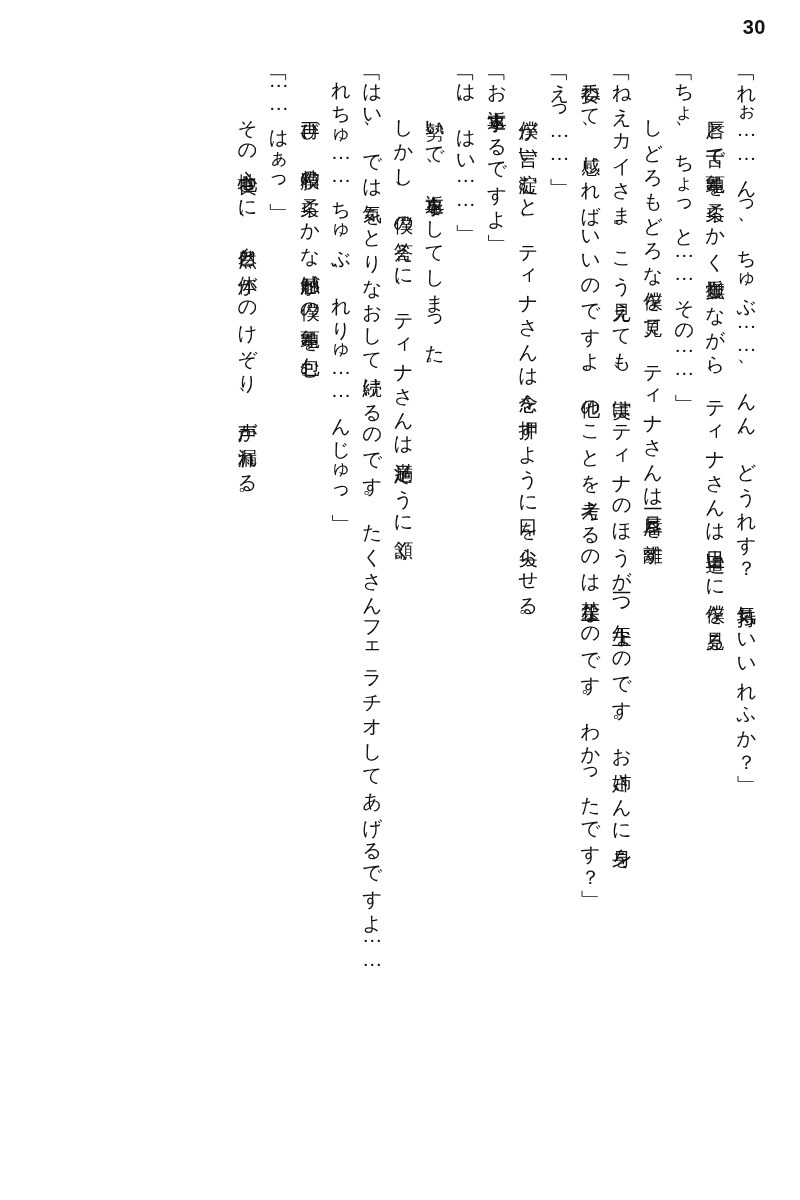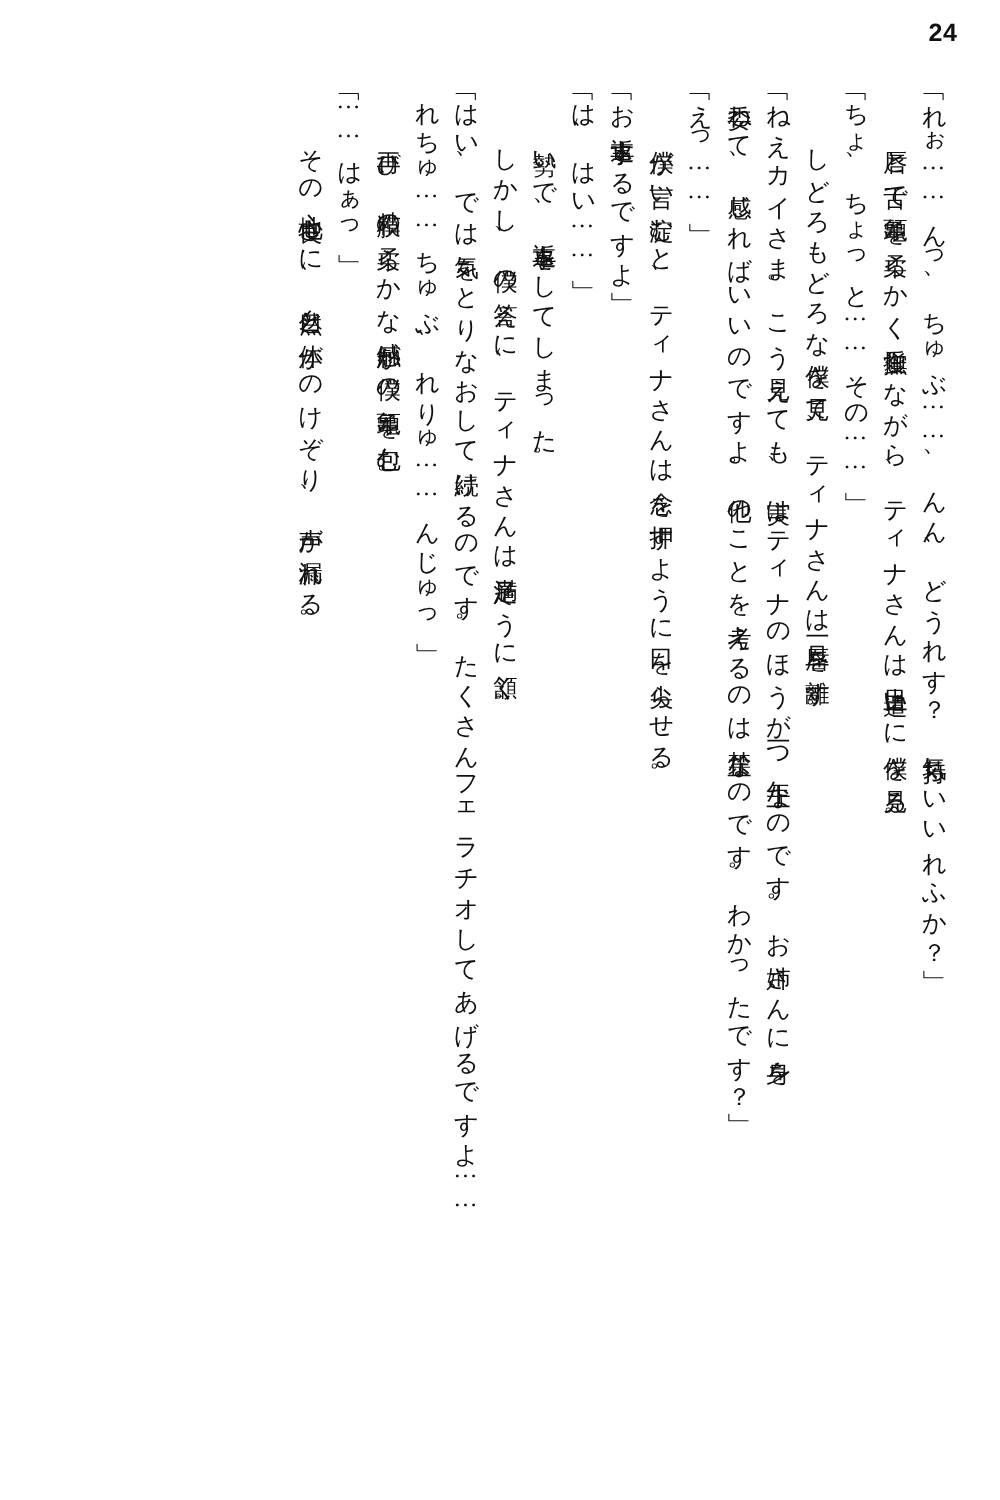--- a/index.html
+++ b/index.html
@@ -61,21 +61,21 @@
   
   .col.indent {
     padding-top: 16px;
   }
 </style>
 </head>
 <body>
 
 <div class="page">
 
-  <div class="page-number">24</div>
+  <div class="page-number">30</div>
 
   <div class="text-body">
     <div class="col">「れぉ……んっ、ちゅぶ……、んん、どうれす？　気持ちいいれふか？」</div>
     <div class="col indent">　唇と舌で亀頭を柔らかく愛撫しながら、ティナさんは上目遣いに僕を見る。</div>
     <div class="col">「ちょ、ちょっと……その……」</div>
     <div class="col indent">　しどろもどろな僕を見て、ティナさんは一旦唇を離す。</div>
     <div class="col">「ねえカイさま。こう見えても、実はティナのほうが一つ年上なのです。お姉さんに身を</div>
     <div class="col">委ねて、感じればいいのですよ。他のことを考えるのは禁止なのです。わかったです？」</div>
     <div class="col">「えっ……」</div>
     <div class="col indent">　僕が言い淀むと、ティナさんは念を押すように口を尖らせる。</div>

